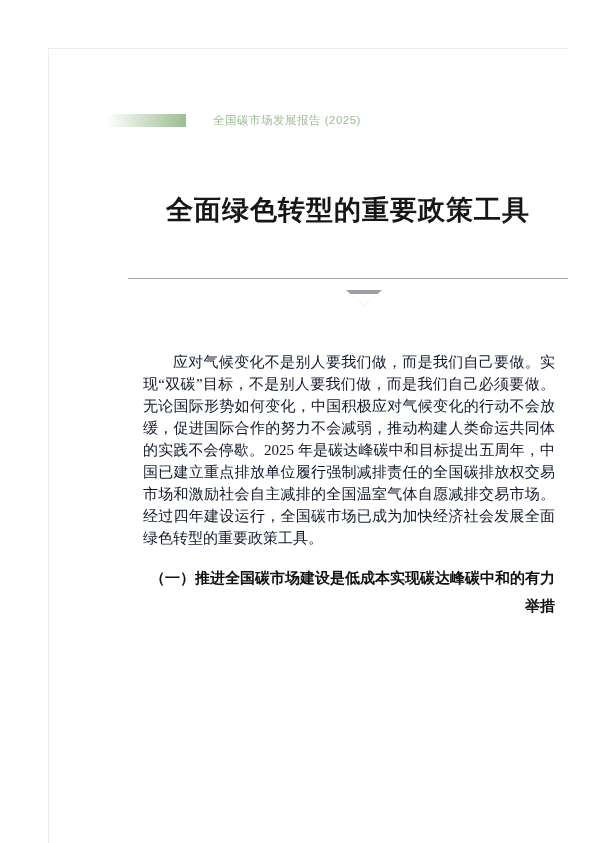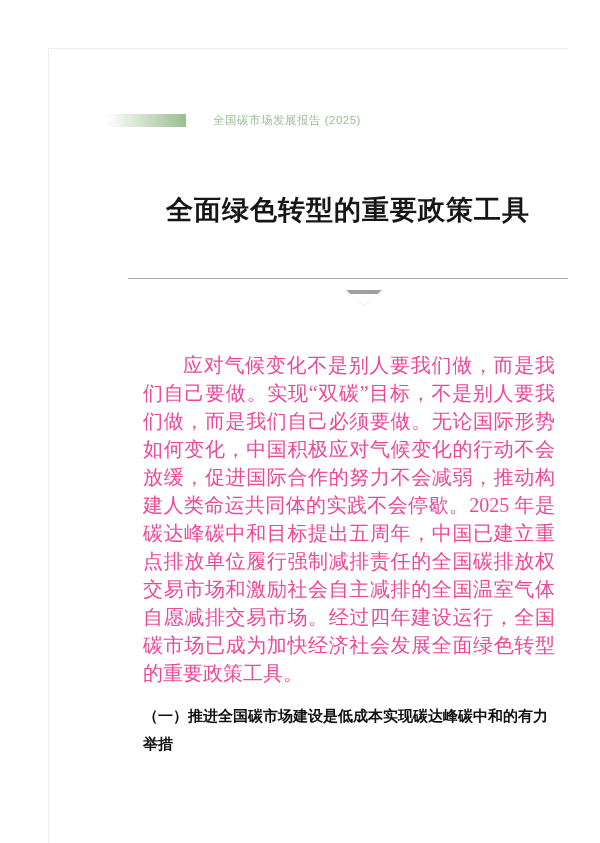--- a/index.html
+++ b/index.html
@@ -57,28 +57,28 @@
     width:0; height:0;
     border-left:14px solid transparent;
     border-right:14px solid transparent;
     border-top:12px solid #ffffff;
   }
   
   .content {
     position:absolute; top:270px; left:62px; right:60px;
   }
   .para {
-    font-size:20px; line-height:28px;
+    font-size:15px; line-height:22px;
     text-align:justify;
     text-indent:2em;
-    color:#ec4899;
+    color:#0f172a;
   }
   .subhead {
     margin-top:5px; margin-bottom:5px;
-    text-align:left;
+    text-align:right;
     font-weight:700;
     font-size:15px; line-height:27.6px;
     color:#111;
   }
   
   .page-number {
     position:absolute; top:775px; left:67px;
     font-size:13px; color:#333;
     letter-spacing:0.5px;
   }

